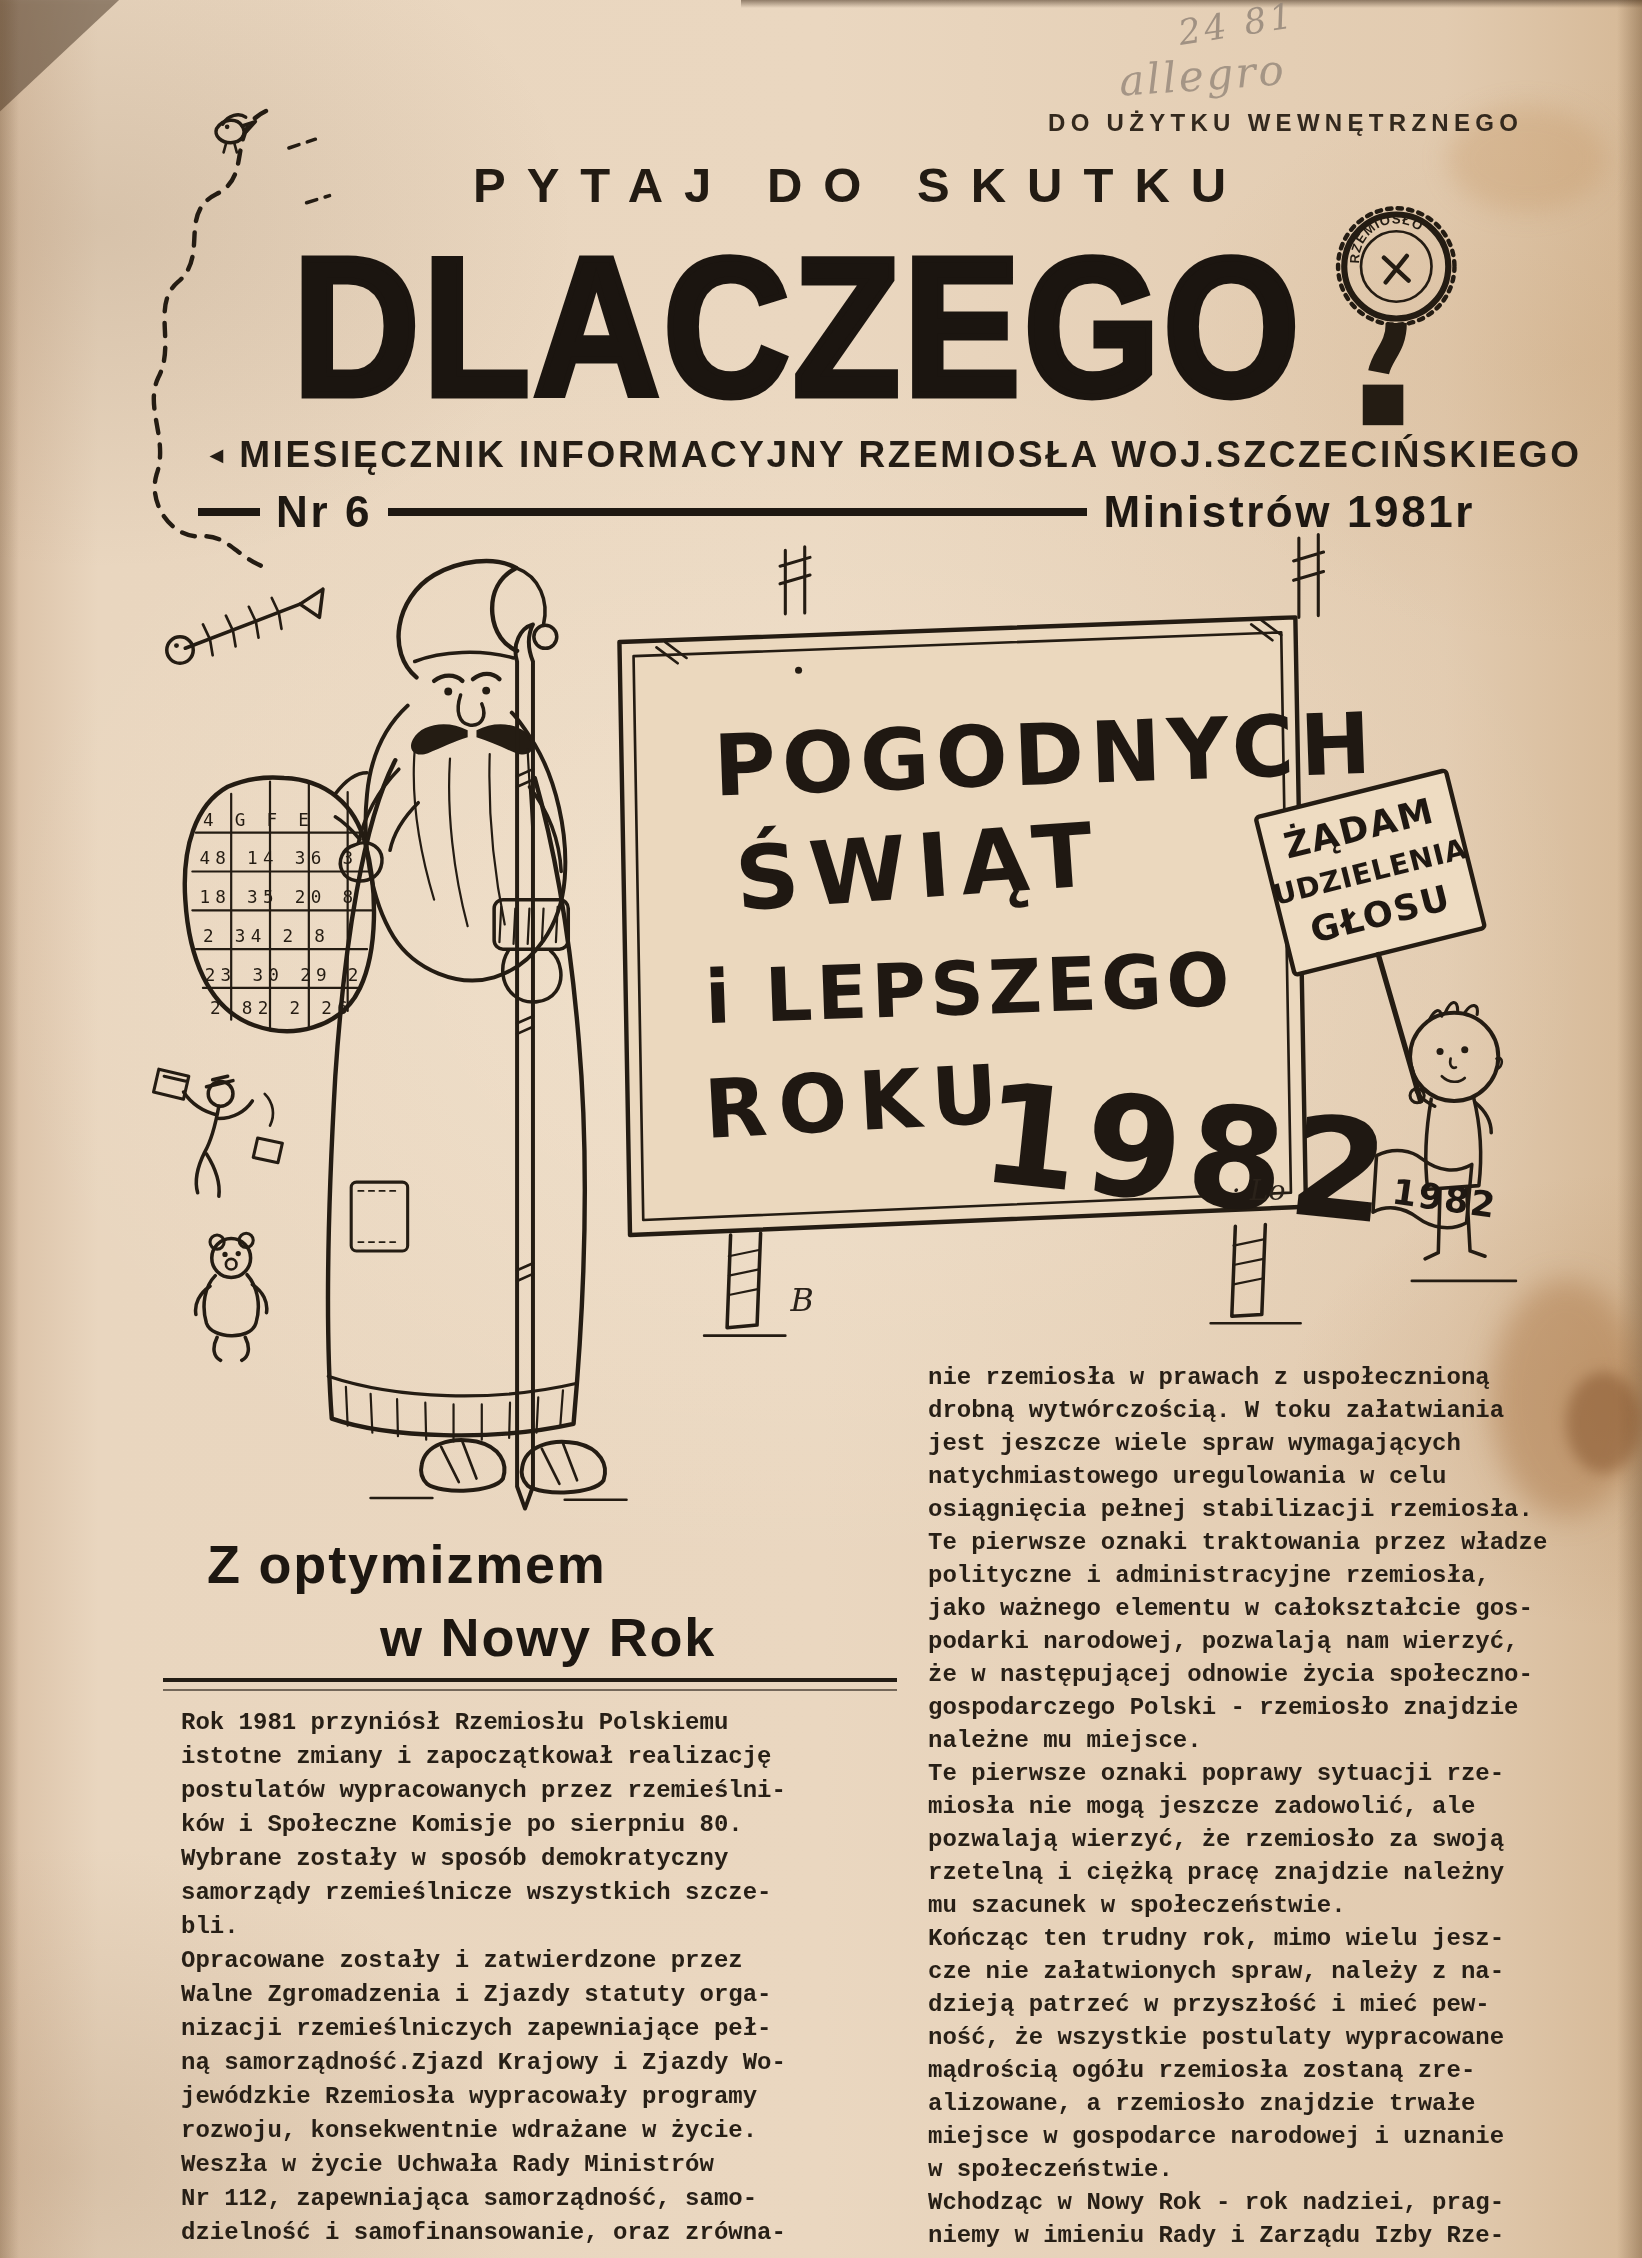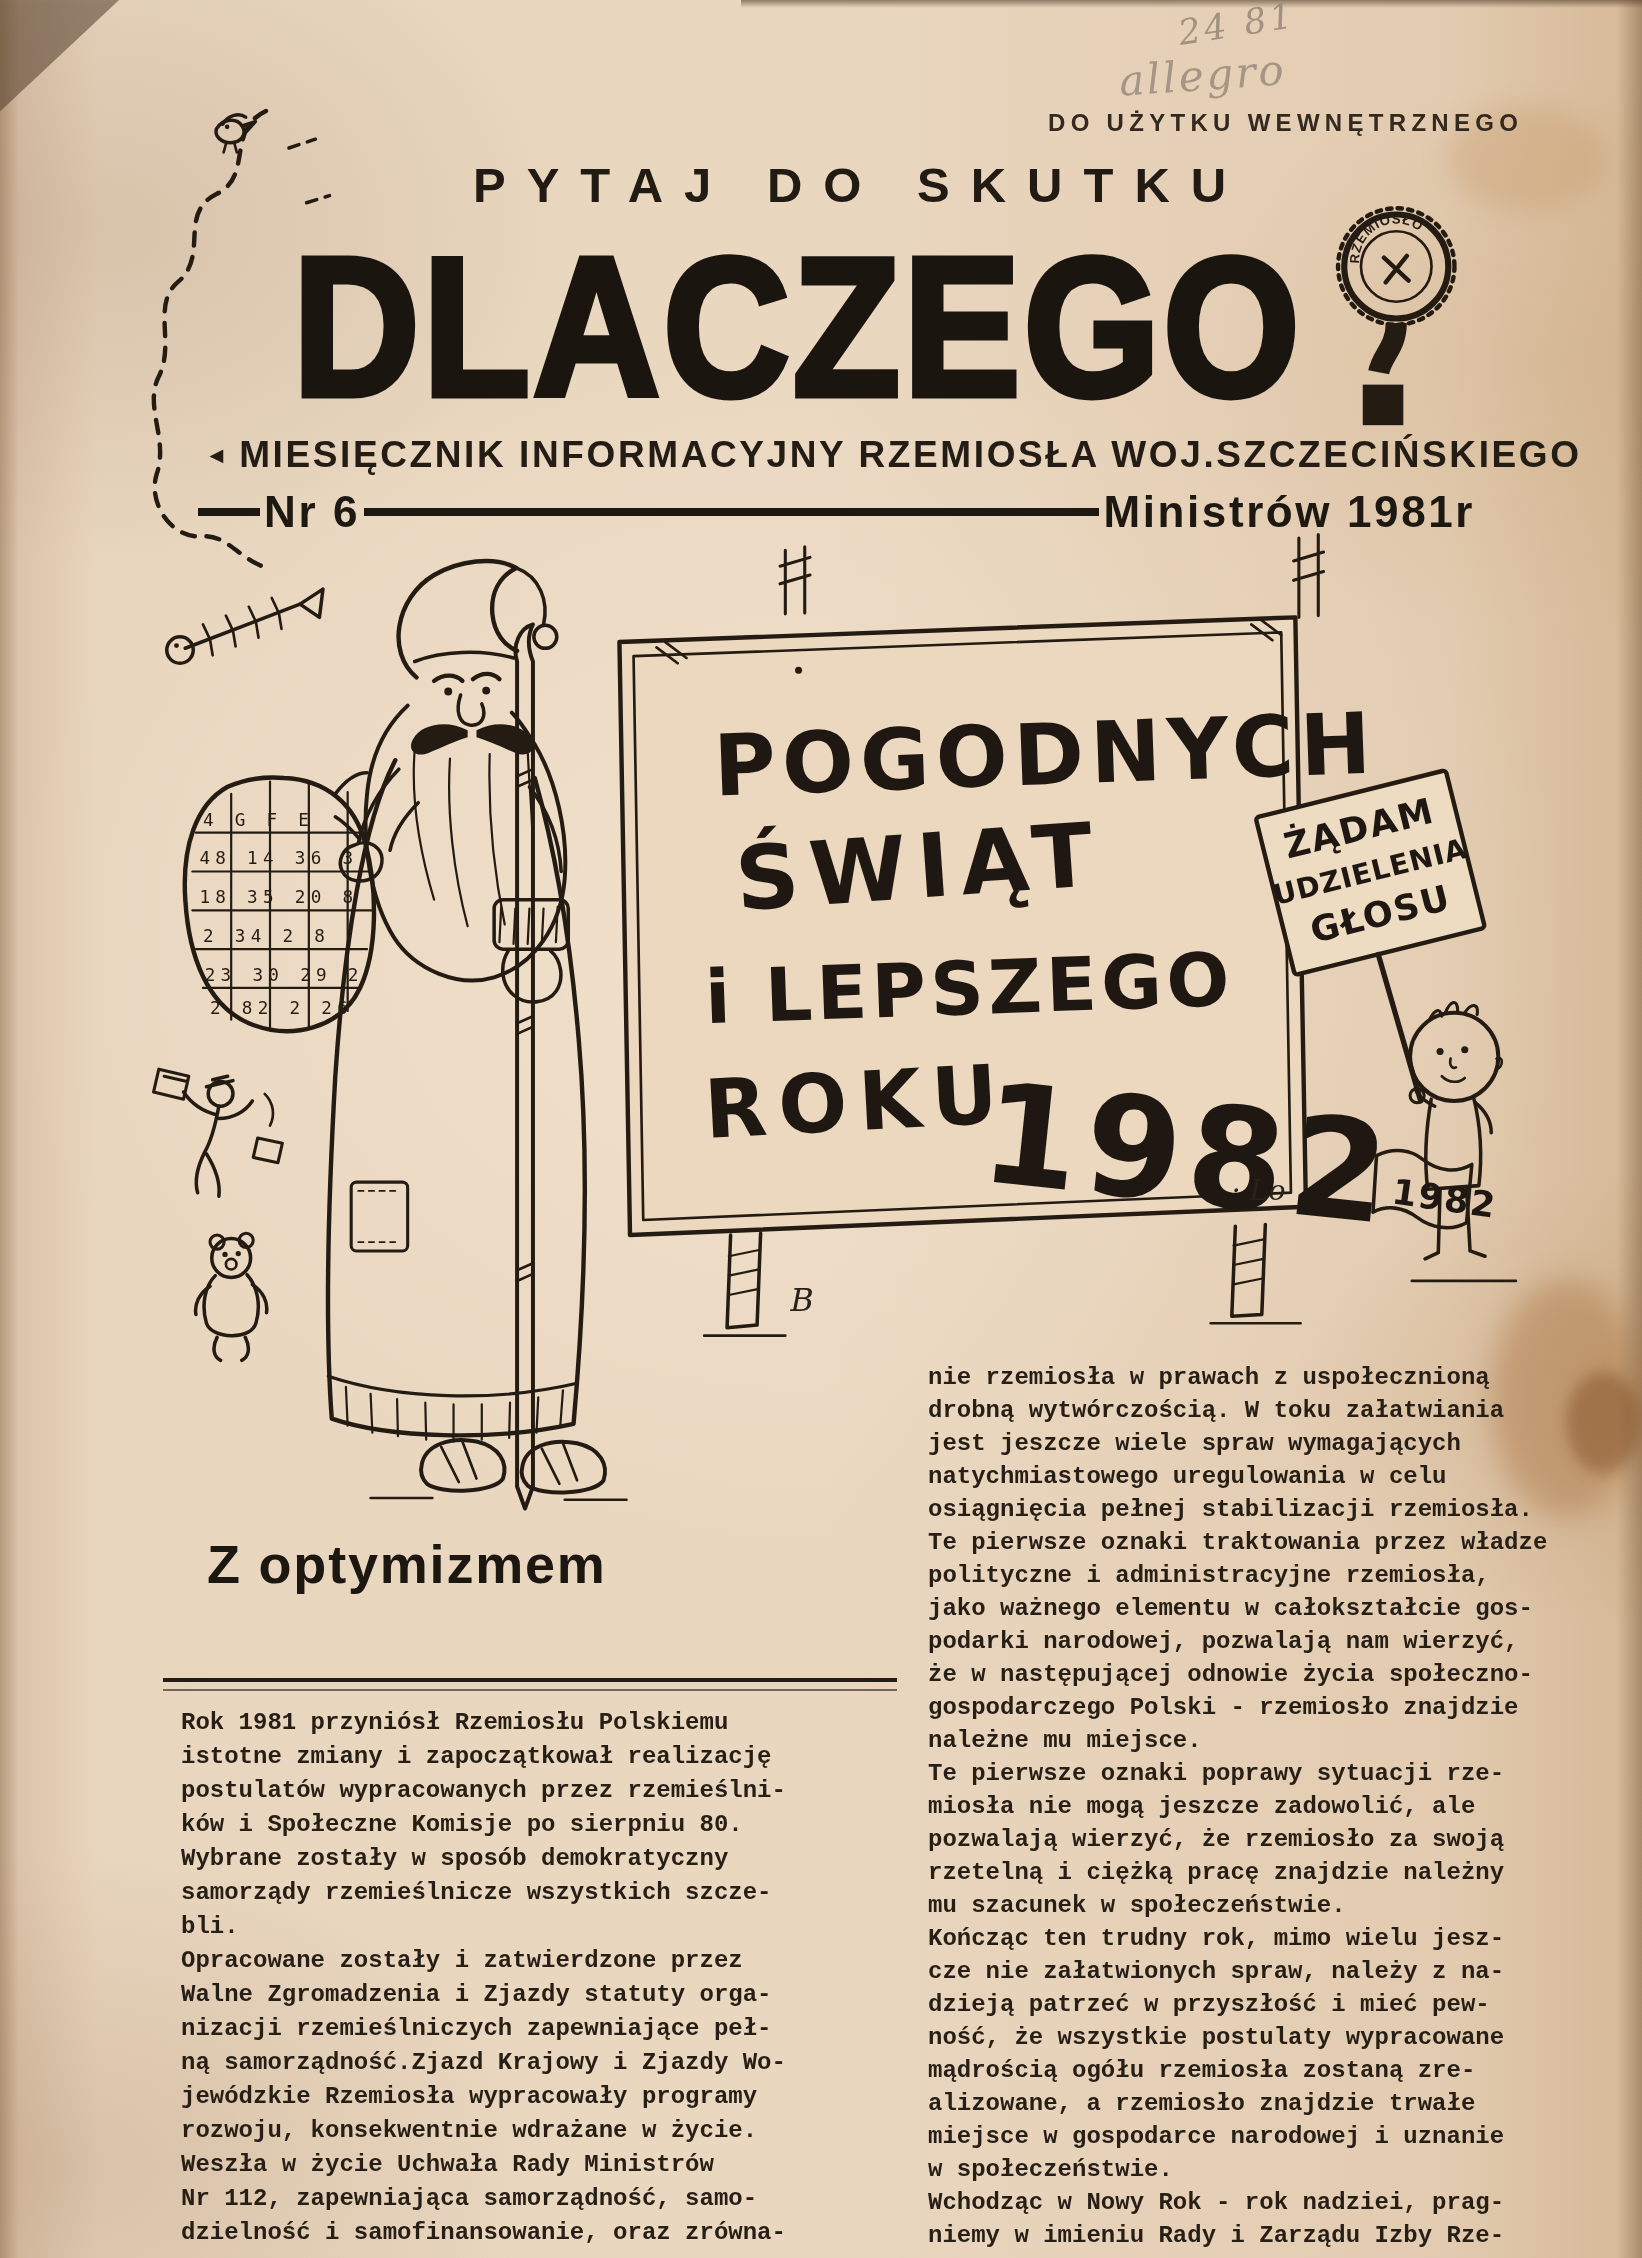--- a/index.html
+++ b/index.html
@@ -43,21 +43,21 @@
   .title-row { position:absolute; left:293px; top:199px; display:flex; align-items:center; }
   .title-text { font-size:175px; line-height:1; font-weight:bold; letter-spacing:3.5px;
     color:#1b1510; -webkit-text-stroke:6.2px #1b1510;
     transform:scaleY(1.12); transform-origin:top left; white-space:nowrap; }
   .qmark-svg { margin-left:12.4px; margin-top:3.5px; }
 
   .subtitle { position:absolute; left:205px; top:434px; display:flex; align-items:center; gap:8.8px;
     font-size:37px; font-weight:bold; letter-spacing:2.6px; color:#241d15; white-space:nowrap; }
   .subtitle .arrow { font-size:23px; }
 
-  .issue-row { position:absolute; left:198px; top:487px; width:1277px; display:flex; align-items:center; gap:4px; }
+  .issue-row { position:absolute; left:198px; top:487px; width:1277px; display:flex; align-items:center; gap:16px; }
   .rule { height:8.8px; background:#1e1812; }
   .rule-short { width:62px; }
   .rule-long { flex:1; }
   .issue-no, .issue-date { font-size:44px; font-weight:bold; letter-spacing:2.6px; color:#1e1812; white-space:nowrap; }
 
   .doodle-map { position:absolute; left:93px; top:95px; }
   .illustration { position:absolute; left:0; top:529px; }
 
   .headline { position:absolute; left:181px; top:1533px; color:#1d1711;margin-left:26px; }
   .headline .h1 { font-size:54px; font-weight:bold; letter-spacing:1.8px; }
@@ -269,20 +269,21 @@
       <path class="ink" stroke-width="4" d="M 1672,650 C 1684,660 1690,672 1690,684"></path>
       <path class="ink" stroke-width="4" d="M 1632,748 L 1630,820 M 1662,746 L 1666,818 M 1630,820 l -15,7 M 1666,818 l 17,6"></path>
       <path class="ink" stroke-width="4" d="M 1560,710 C 1580,700 1600,704 1612,714 C 1630,728 1650,730 1668,720 L 1662,786 C 1644,796 1622,792 1606,780 C 1590,768 1572,766 1556,774 Z"></path>
       <text class="hand" font-size="40" letter-spacing="2" transform="translate(1576,764) rotate(8)">1982</text>
       <path class="ink" stroke-width="3" d="M 1600,852 h 118"></path>
     </g>
   </svg>
 
   <div class="headline">
     <div class="h1">Z optymizmem</div>
+    <div class="h2">w Nowy Rok</div>
   </div>
   <div class="headline-rule"></div>
   <div class="headline-rule-2"></div>
 
   <div class="body-text body-left">Rok 1981 przyniósł Rzemiosłu Polskiemu
 istotne zmiany i zapoczątkował realizację
 postulatów wypracowanych przez rzemieślni-
 ków i Społeczne Komisje po sierpniu 80.
 Wybrane zostały w sposób demokratyczny
 samorządy rzemieślnicze wszystkich szcze-

